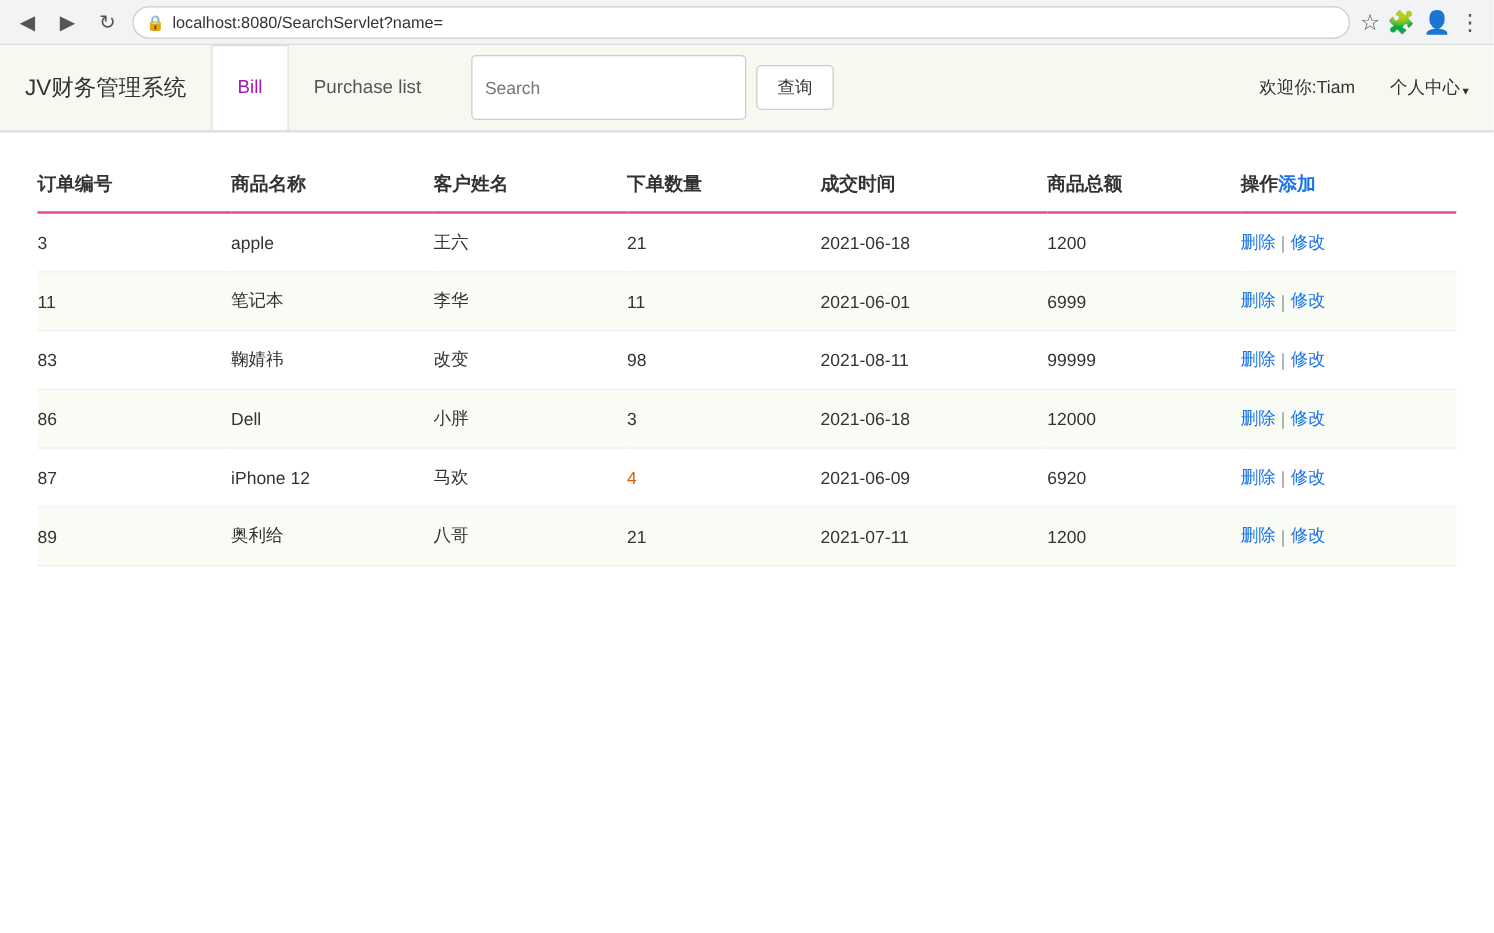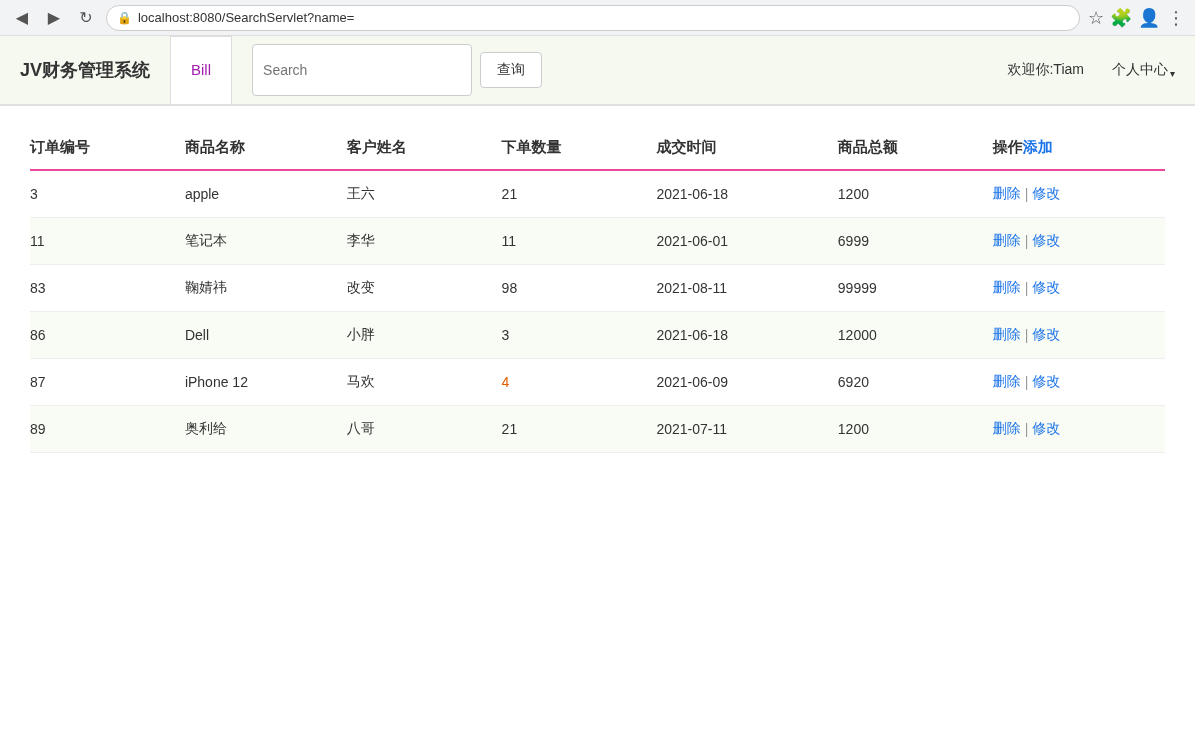--- a/index.html
+++ b/index.html
@@ -77,21 +77,21 @@
       height: 70px;
       display: flex;
       align-items: center;
       padding: 0 20px;
       border-bottom: 2px solid #e0e0e0;
       gap: 0;
     }
 
     .app-logo {
       font-size: 18px;
-      font-weight: bold;
+      font-weight: normal;
       color: #333;
       margin-right: 20px;
       white-space: nowrap;
     }
 
     .nav-tabs {
       display: flex;
       height: 100%;
       align-items: flex-end;
     }
@@ -268,20 +268,23 @@
   </div>
 </div>
 
 <div class="app-header">
   <div class="app-logo">JV财务管理系统</div>
 
   <div class="nav-tabs">
     <button class="nav-tab active">
       <span>Bill</span>
     </button>
+    <button class="nav-tab">
+      <span>Purchase list</span>
+    </button>
   </div>
 
   <div class="search-area">
     <input class="search-input" type="text" placeholder="Search" style="">
     <button class="search-btn">
       <span>查询</span>
     </button>
   </div>
 
   <div class="header-right">

